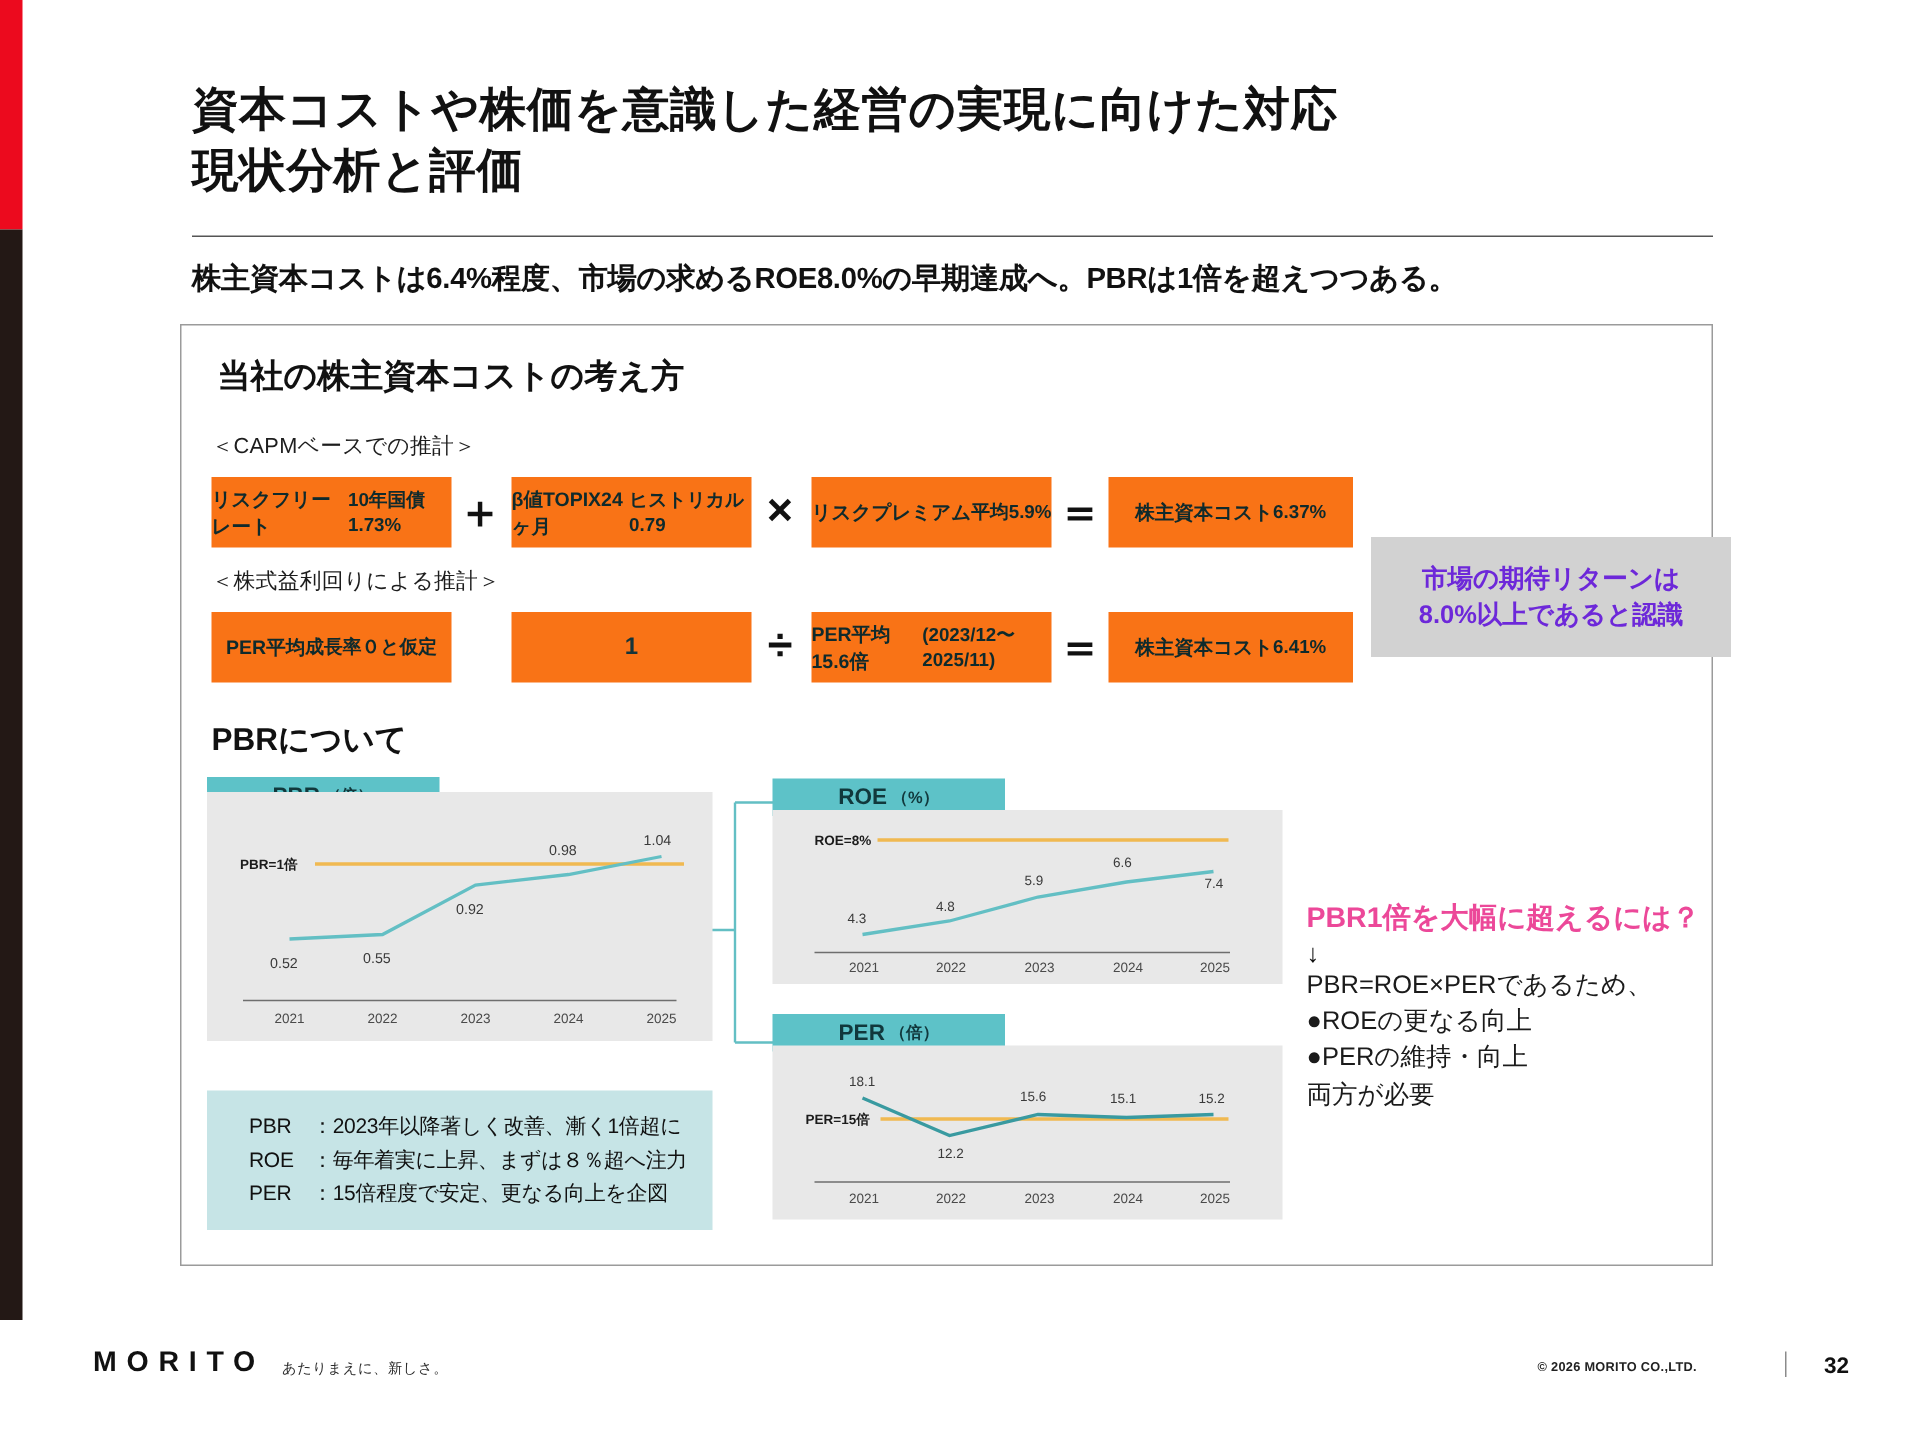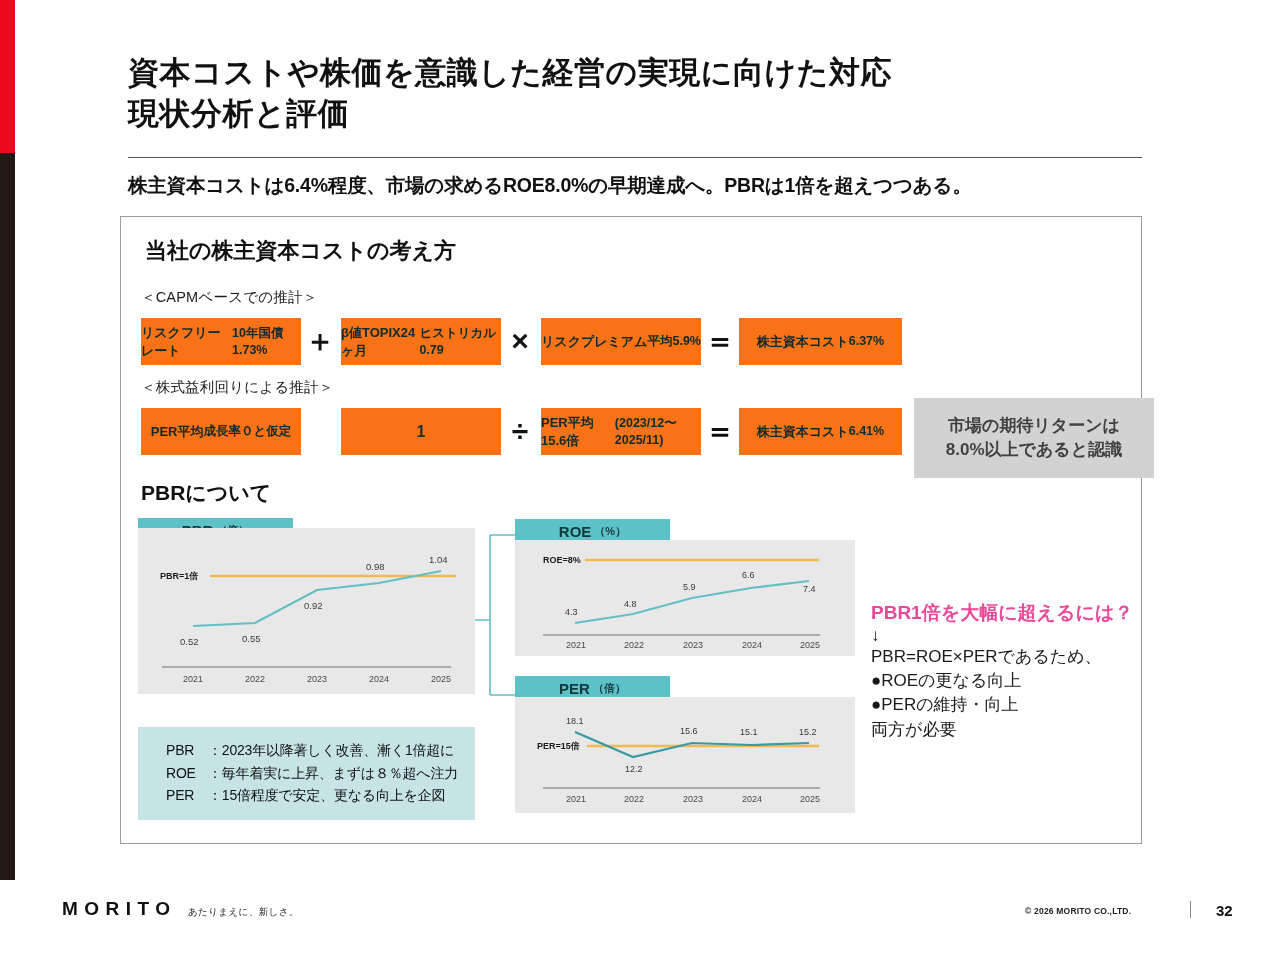--- a/index.html
+++ b/index.html
@@ -69,21 +69,21 @@
   #b-one  {left:341px;top:408px;width:160px;height:47px;}
   #op-div {left:505px;top:410px;}
   #b-peravg{left:541px;top:408px;width:160px;height:47px;}
   #op-eq2 {left:705px;top:410px;}
   #b-coe2 {left:739px;top:408px;width:163px;height:47px;}
 
   
   #gray-note{
     position:absolute;left:914px;top:358px;width:240px;height:80px;background:#d2d2d2;
     display:flex;flex-direction:column;align-items:center;justify-content:center;
-    font-size:17px;font-weight:bold;color:#404040;line-height:1.42;text-align:center;margin-top:40px;
+    font-size:17px;font-weight:bold;color:#6d28d9;line-height:1.42;text-align:center;
   }
 
   
   .chart-card{position:absolute;background:#e8e8e8;}
   .chart-tab{
     position:absolute;background:#5dc2c8;height:25px;
     display:flex;align-items:center;justify-content:center;
     font-weight:bold;color:#11383c;
   }
   .chart-tab .tt{font-size:15px;}

